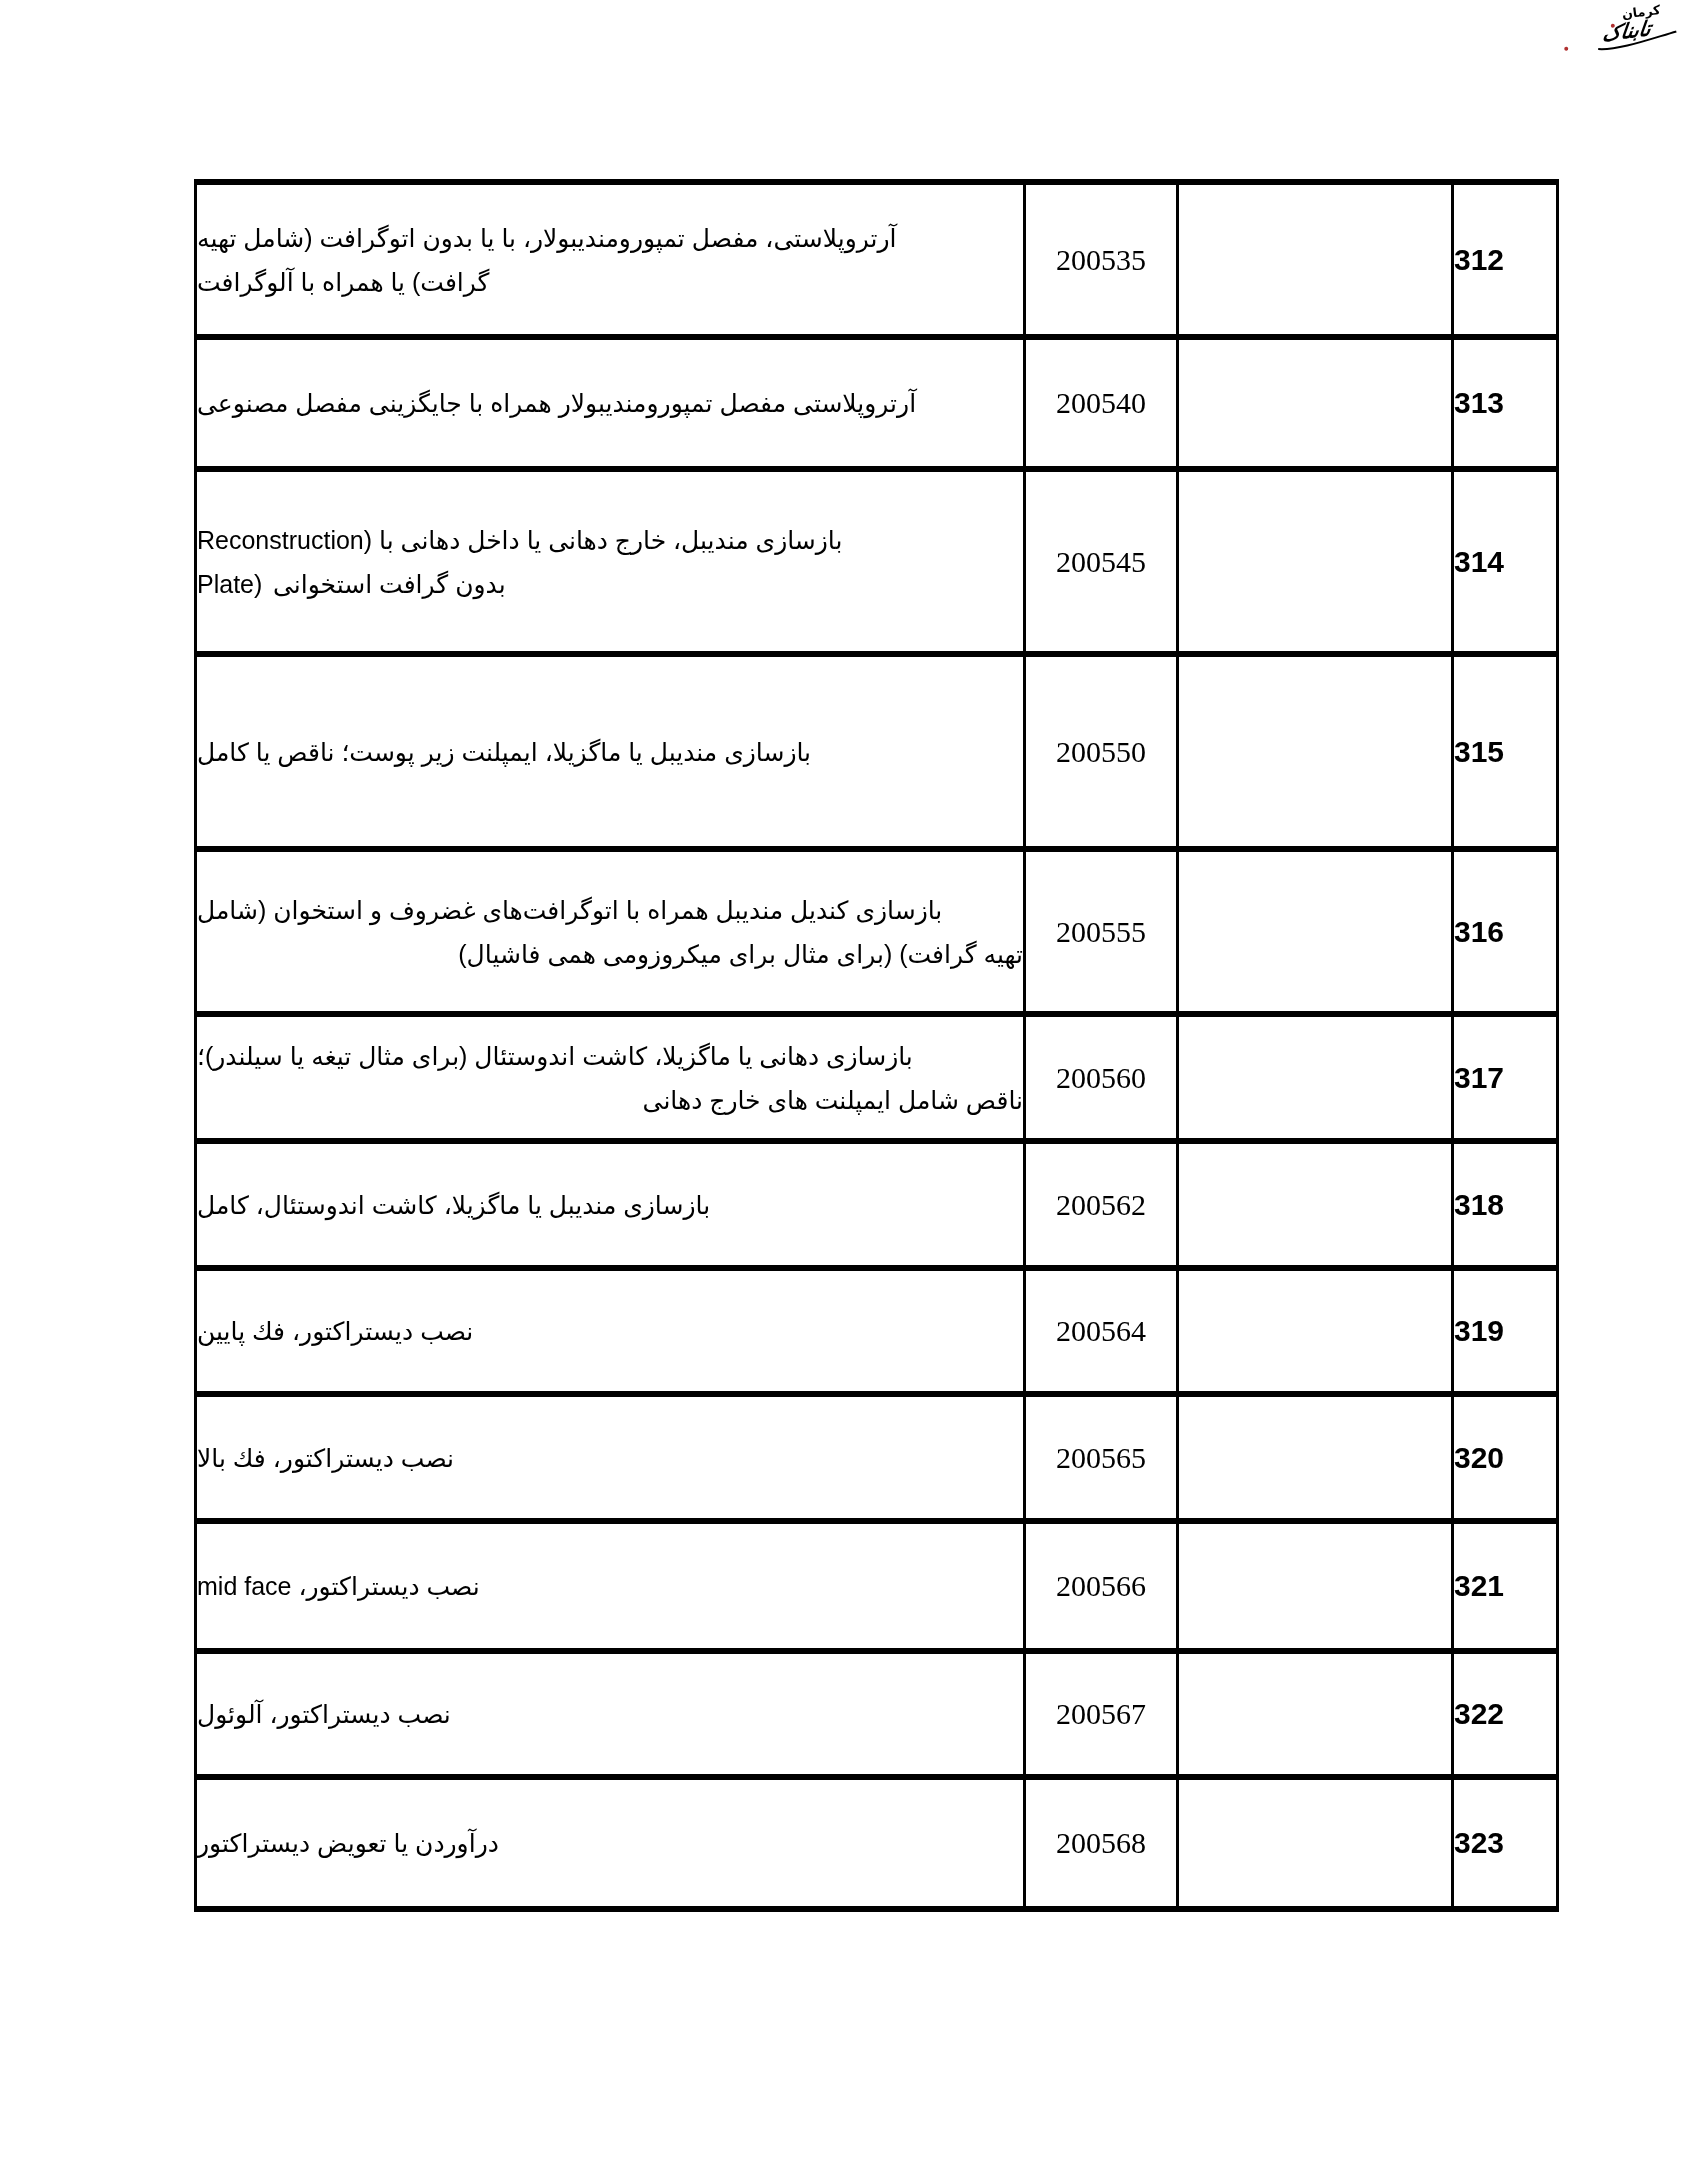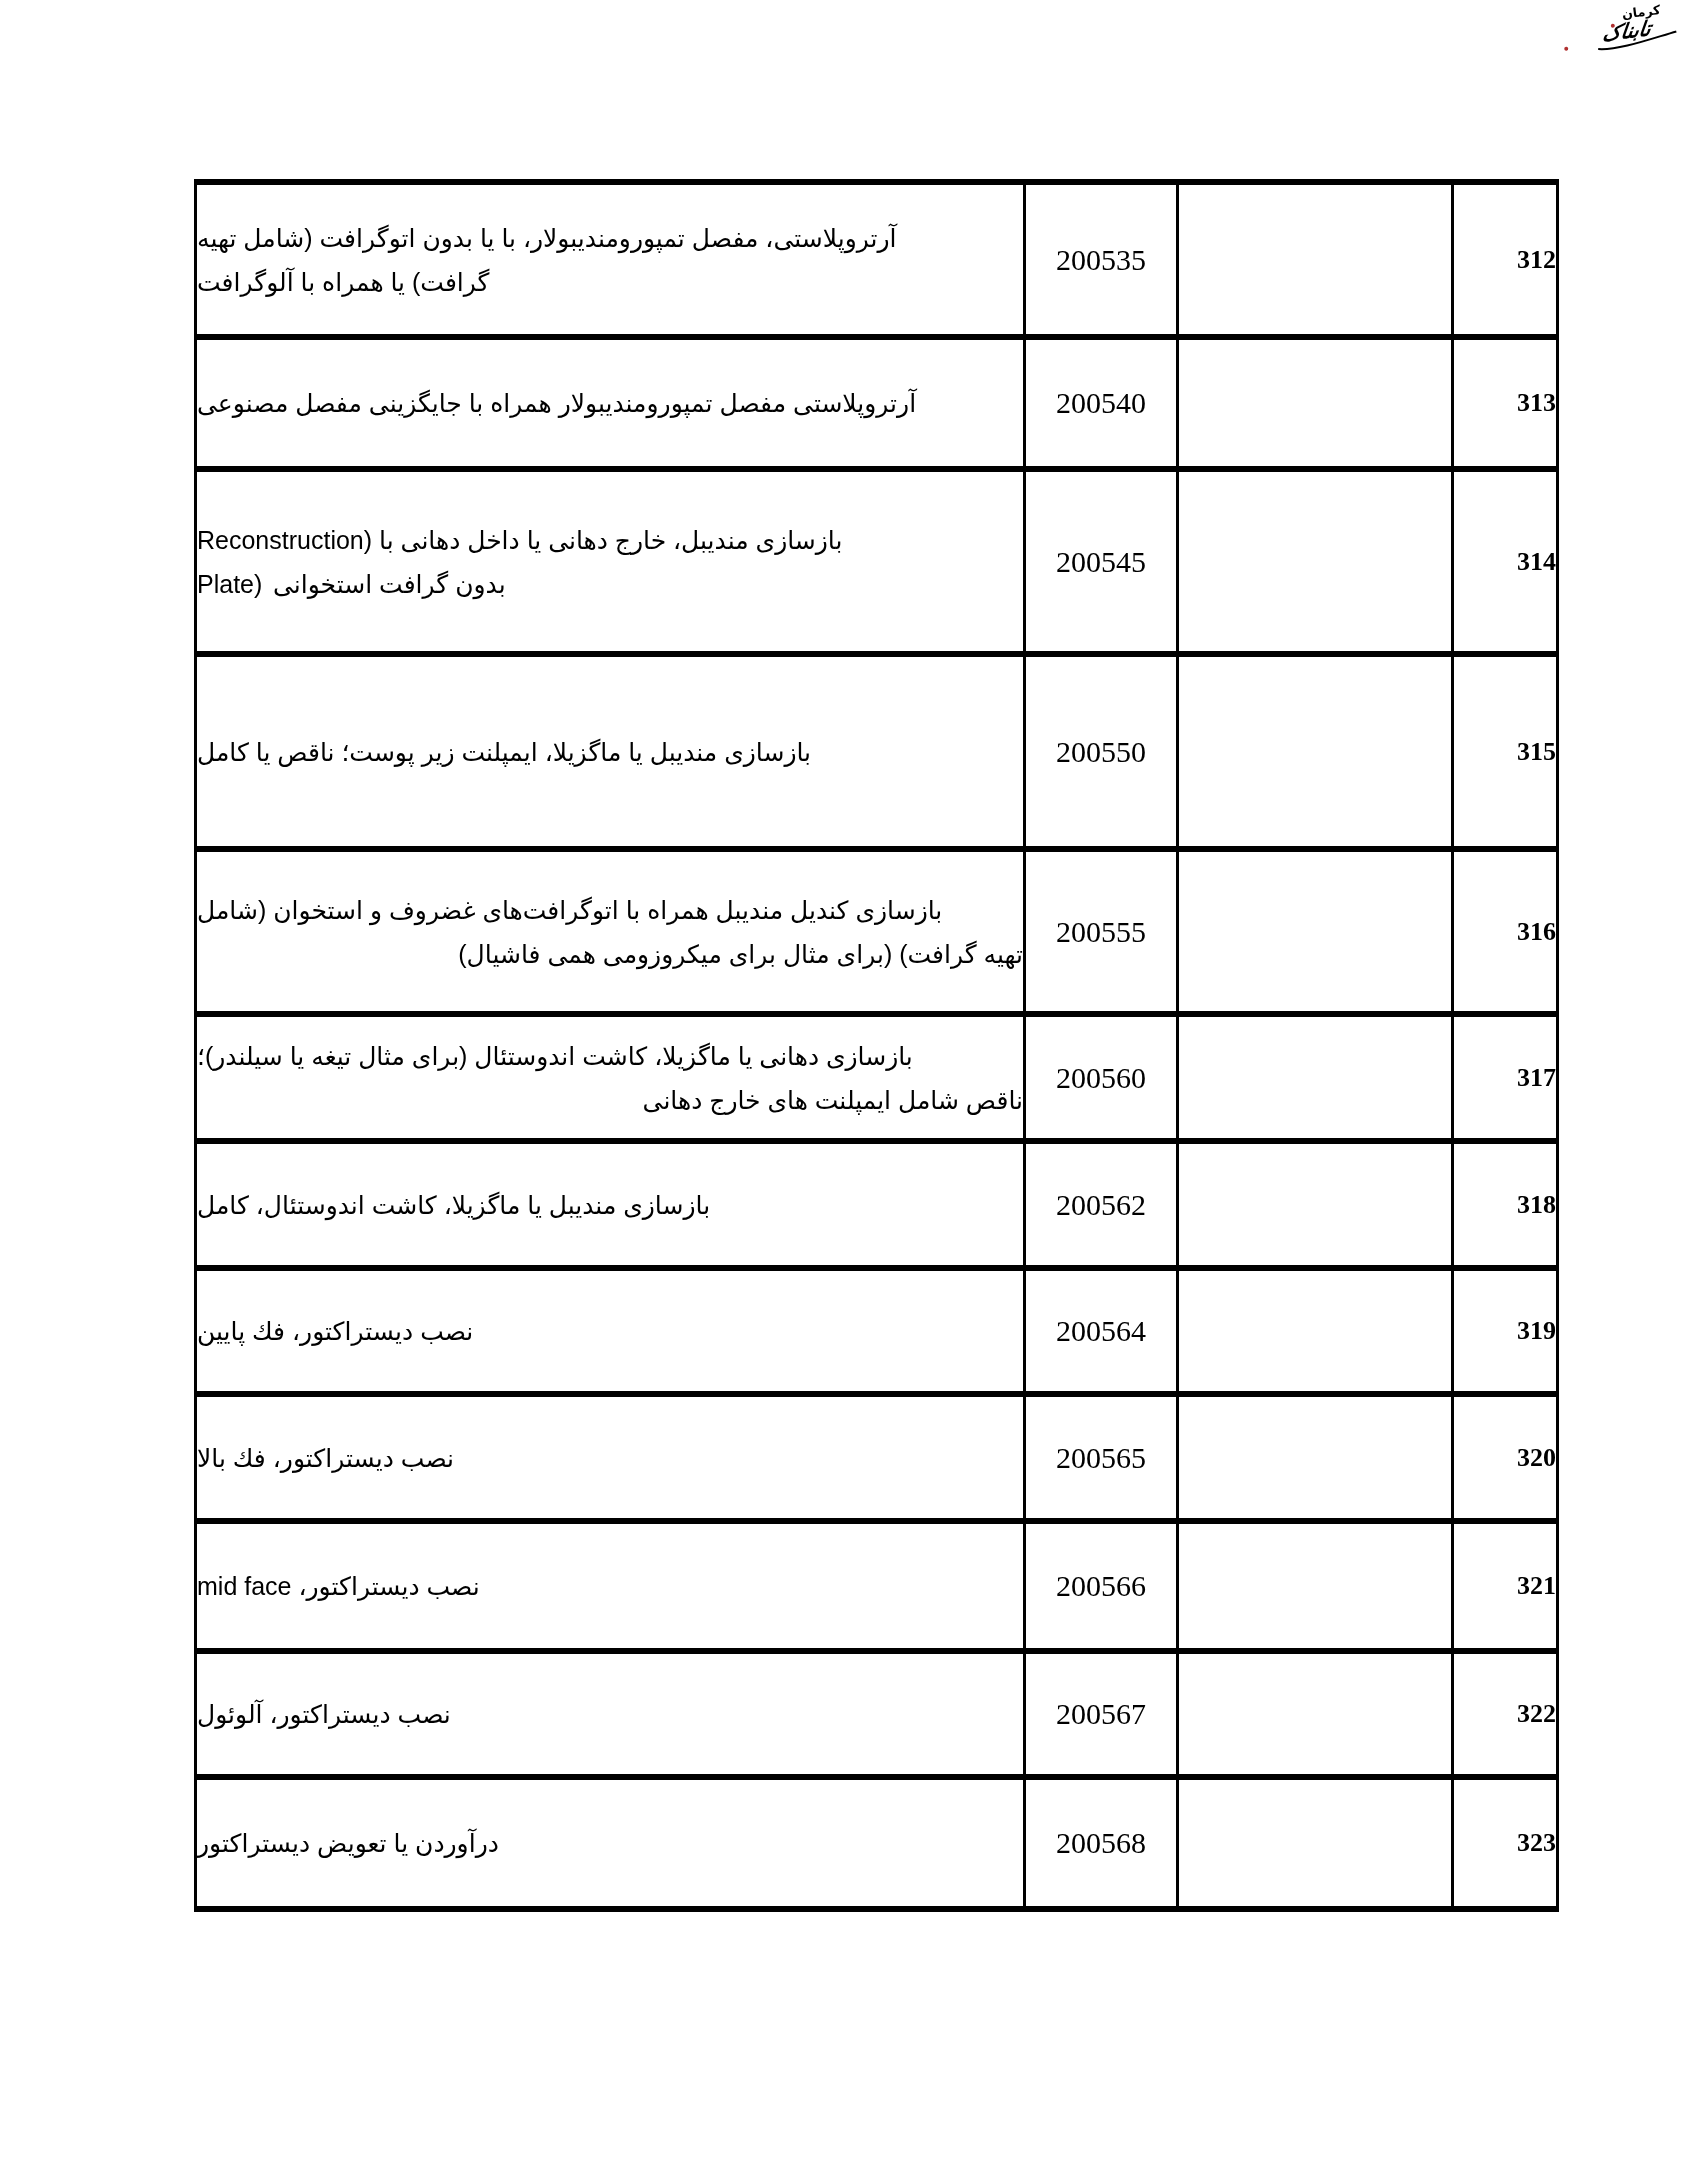--- a/index.html
+++ b/index.html
@@ -12,21 +12,21 @@
               direction:rtl;transform:skewX(-14deg);letter-spacing:-1.3px;}
   .logo-swoosh{position:absolute;left:0;bottom:0;}
   .logo-dot{position:absolute;top:16px;right:64px;width:4px;height:4px;border-radius:50%;
             background:#b03030;box-shadow:-49px 17px 0 #b03030;}
 
   
   .tablewrap{position:absolute;left:194px;top:179px;}
   table.codes{border-collapse:collapse;table-layout:fixed;width:1361px;direction:rtl;background:#fff;}
   table.codes td{border:3.3px solid #000;border-top-width:6px;border-bottom-width:6px;
                  vertical-align:middle;overflow:hidden;padding:0;}
-  td.no{font-family:Liberation Serif, serif;font-size:26px;font-weight:bold;text-align:right;}
+  td.no{font-family:Liberation Sans, sans-serif;font-size:30px;font-weight:bold;text-align:left;}
   td.code{font-family:Liberation Serif, serif;font-size:30px;text-align:center;}
   td.desc{direction:rtl;padding:0 5.3px 0 18.5px;}
   .dline{white-space:nowrap;line-height:44px;font-size:25px;
          font-family:"Liberation Sans","DejaVu Sans",sans-serif;}
   .al-r{text-align:left;}
   .al-l{text-align:right;}
   .lat{direction:ltr;unicode-bidi:isolate;}
   .fa2{direction:rtl;unicode-bidi:isolate;margin-left:10.6px;}
 </style>
 </head>

